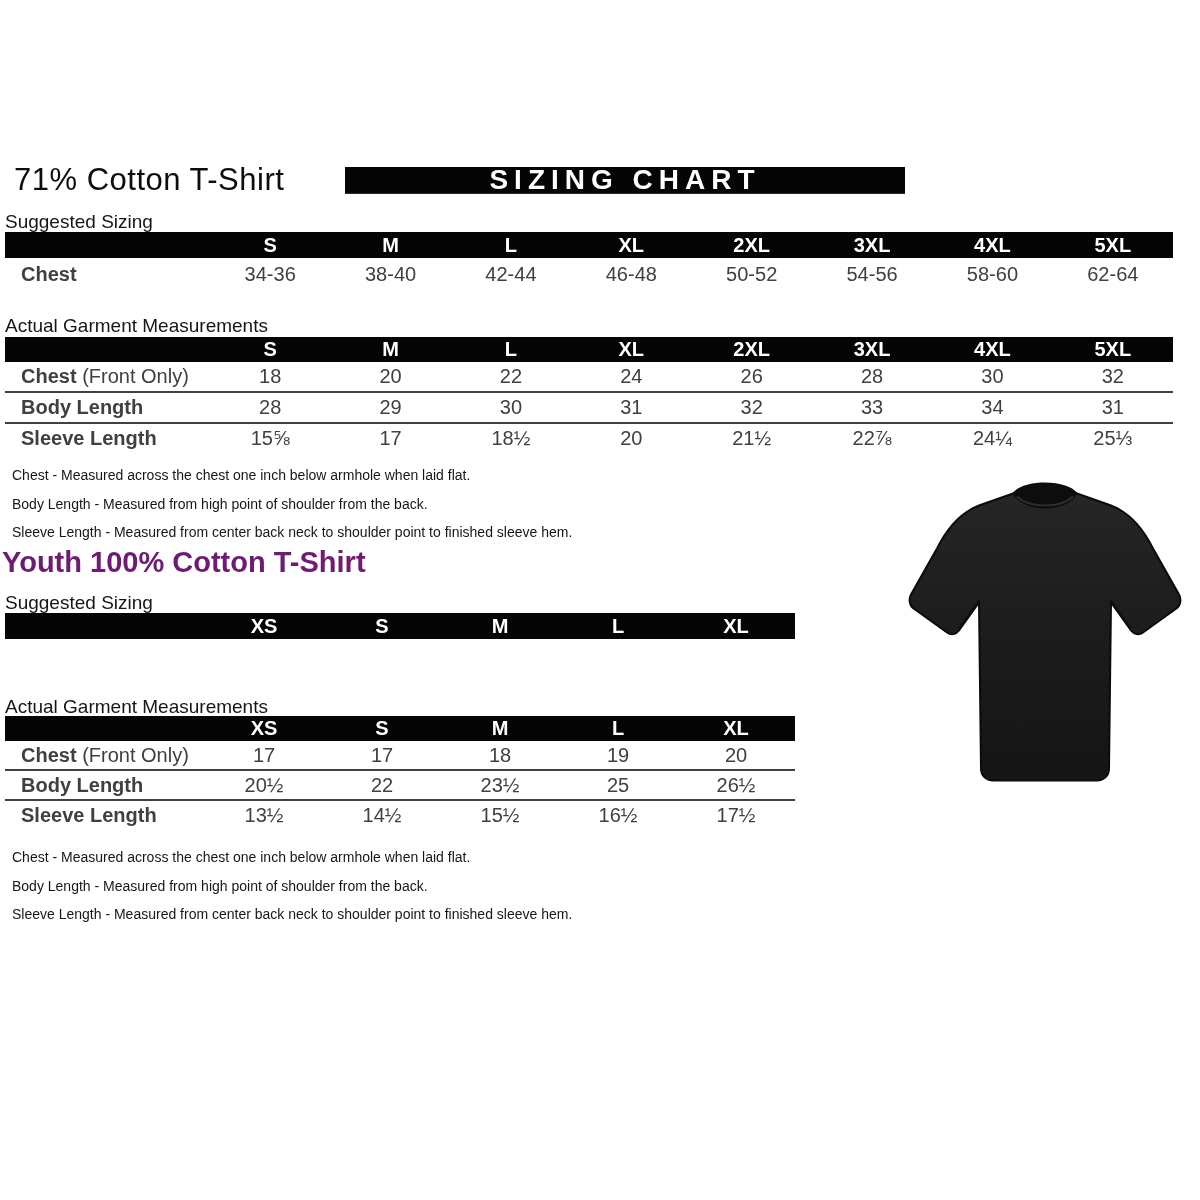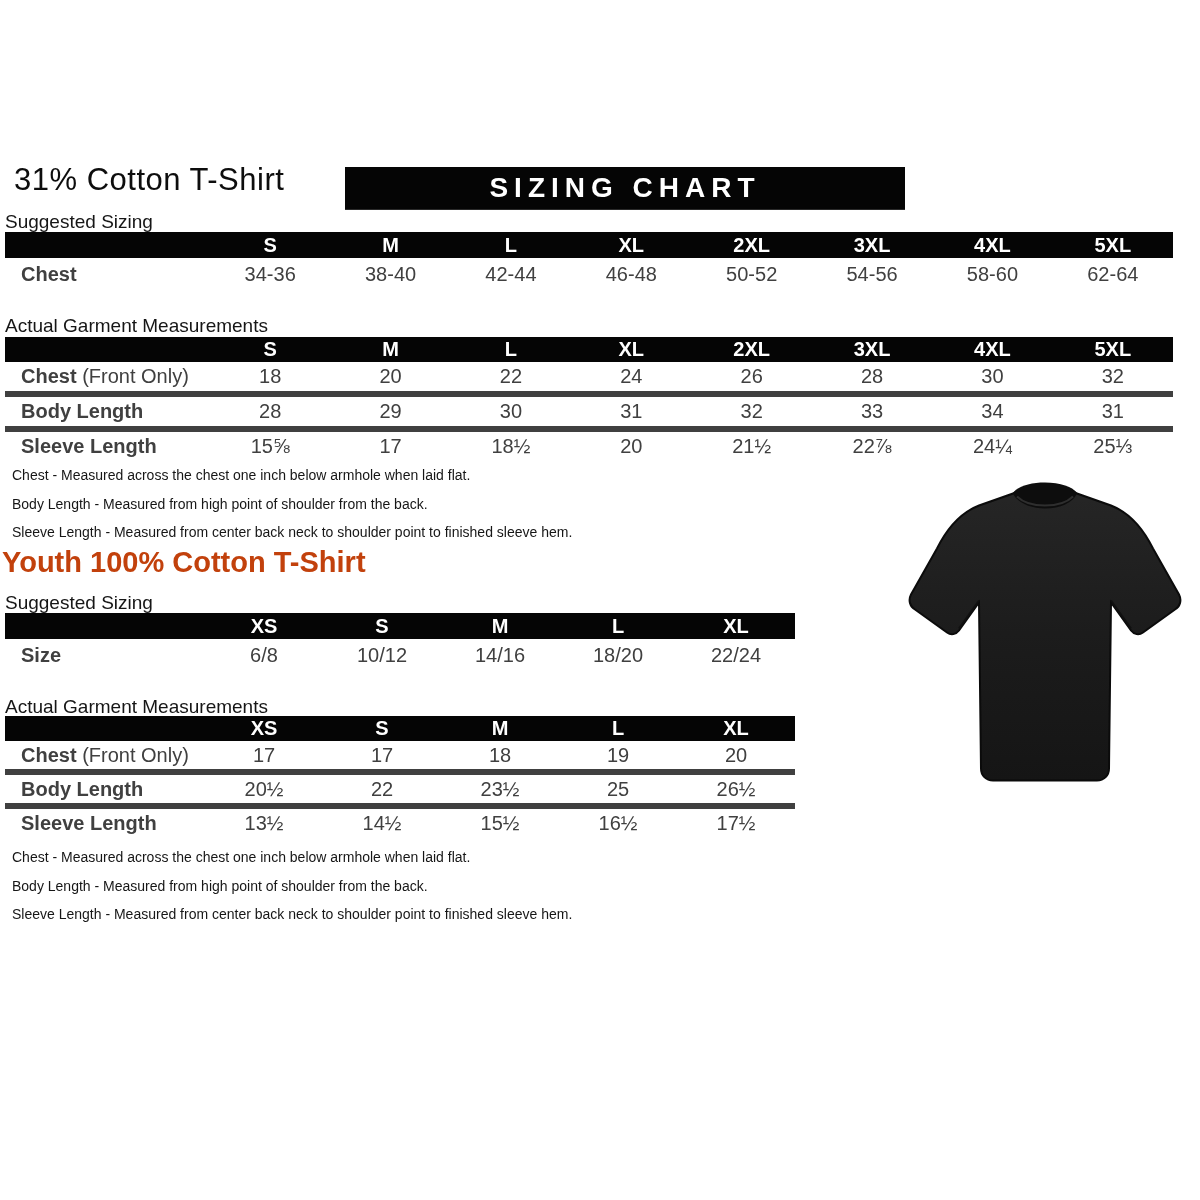--- a/index.html
+++ b/index.html
@@ -3,27 +3,27 @@
 <meta charset="utf-8">
 <style>
   html,body{margin:0;padding:0;background:#fff;}
   body{
     width:1200px;height:1200px;position:relative;overflow:hidden;
     font-family:"Liberation Sans", sans-serif;color:#111;
   }
   .abs{position:absolute;}
   .page-title{left:14px;top:162px;font-size:31px;font-weight:400;color:#0d0d0d;letter-spacing:0.5px;}
   .banner{
-    left:345px;top:167px;width:560px;height:42px;background:#050505;
+    left:345px;top:167px;width:560px;height:26px;background:#050505;
     display:flex;align-items:center;justify-content:center;
     box-shadow:0 1px 0 #2a2a2a;
   }
   .banner span{color:#fff;font-weight:bold;font-size:28px;letter-spacing:6px;}
   .sec-label{left:5px;font-size:19px;color:#161616;}
-  .youth-title{left:2px;top:546px;font-size:29px;font-weight:bold;color:#c2410c;}
+  .youth-title{left:2px;top:546px;font-size:29px;font-weight:bold;color:#701a75;}
 
   .table{left:5px;}
   .thead{background:#050505;display:flex;align-items:center;}
   .thead .lbl{flex:none;}
   .thead .col{flex:1;text-align:center;color:#fff;font-weight:bold;font-size:20px;}
   .trow{display:flex;align-items:center;font-size:20px;color:#404040;}
   .trow .lbl{flex:none;padding-left:16px;box-sizing:border-box;}
   .trow .lbl .b{font-weight:bold;}
   .trow .lbl .sfx{font-weight:normal;margin-top:44px;}
   .trow .col{flex:1;text-align:center;}
@@ -31,31 +31,31 @@
   .adult .lbl{width:205px;}
   .youth .lbl{width:200px;}
   .adult{width:1168px;}
   .youth{width:790px;}
 
   .suggested .thead{height:26px;}
   .suggested .trow{height:32px;}
   .actual .thead{height:25px;}
   .actual .trow{height:29px;}
   .youth.actual .trow{height:28px;}
-  .actual .trow + .trow{border-top:6px solid #404040;}
+  .actual .trow + .trow{border-top:2px solid #404040;}
 
   .notes{left:12px;font-size:14px;color:#161616;}
   .notes .note-line{height:28.5px;line-height:28.5px;white-space:nowrap;}
 
   .tshirt{left:895px;top:468px;width:300px;height:345px;}
 </style>
 </head>
 <body>
 
-<div class="abs page-title">31% Cotton T-Shirt</div>
+<div class="abs page-title">71% Cotton T-Shirt</div>
 
 <div class="abs banner">
   <span>SIZING CHART</span>
 </div>
 
 <div class="abs sec-label" style="top:211px;">Suggested Sizing</div>
 <div class="abs table adult suggested" style="top:232px;">
     <div class="thead">
       <div class="lbl"></div>
       <div class="col">S</div>
@@ -138,28 +138,20 @@
 
 <div class="abs sec-label" style="top:592px;">Suggested Sizing</div>
 <div class="abs table youth suggested" style="top:613px;">
     <div class="thead">
       <div class="lbl"></div>
       <div class="col">XS</div>
       <div class="col">S</div>
       <div class="col">M</div>
       <div class="col">L</div>
       <div class="col">XL</div>
-    </div>
-    <div class="trow">
-      <div class="lbl"><span class="b">Size</span></div>
-      <div class="col">6/8</div>
-      <div class="col">10/12</div>
-      <div class="col">14/16</div>
-      <div class="col">18/20</div>
-      <div class="col">22/24</div>
     </div>
   </div>
 
 <div class="abs sec-label" style="top:696px;">Actual Garment Measurements</div>
 <div class="abs table youth actual" style="top:716px;">
     <div class="thead">
       <div class="lbl"></div>
       <div class="col">XS</div>
       <div class="col">S</div>
       <div class="col">M</div>

